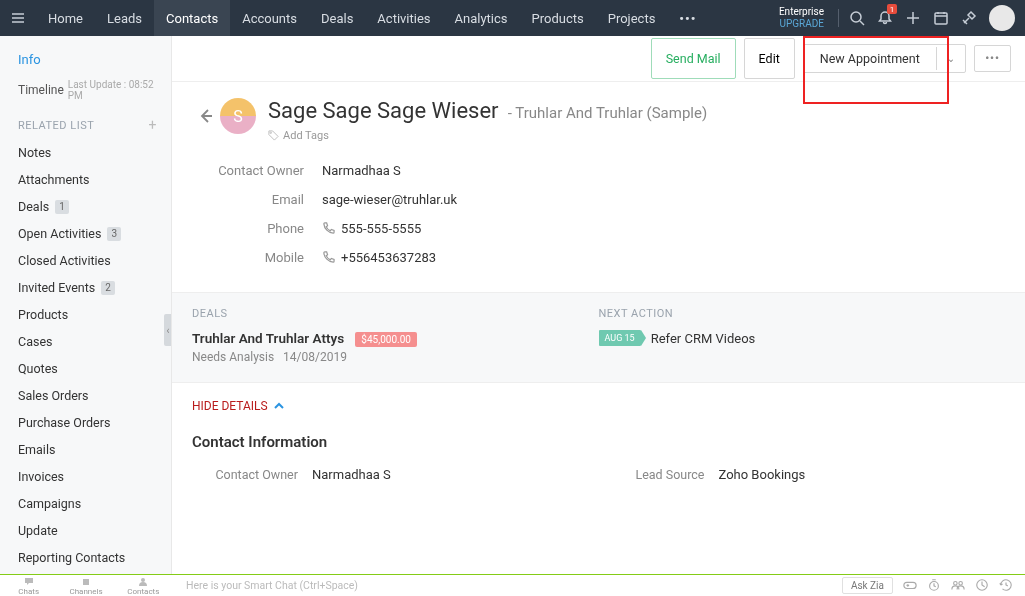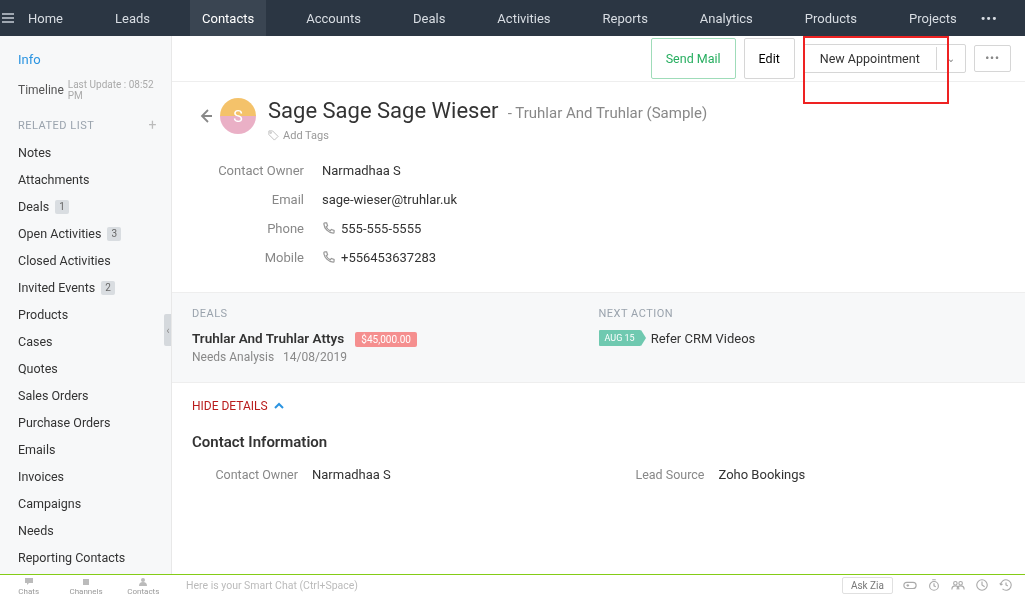--- a/index.html
+++ b/index.html
@@ -1,20 +1,20 @@
 <!DOCTYPE html>
 <html><head>
 <meta charset="utf-8">
 <style>
 * { margin:0; padding:0; box-sizing:border-box; font-family:-apple-system,BlinkMacSystemFont,"Segoe UI",Roboto,sans-serif; }
 body { width:1025px; height:596px; overflow:hidden; background:#fff; font-size:13px; color:#333; }
 .topnav { height:36px; background:#2b3643; display:flex; align-items:center; color:#fff; position:relative; }
 .hamburger { width:36px; display:flex; align-items:center; justify-content:center; cursor:pointer; }
 .hamburger svg { width:16px; height:16px; }
-.nav-tabs { display:flex; height:100%; align-items:stretch;gap:28px; }
+.nav-tabs { display:flex; height:100%; align-items:stretch; }
 .nav-tab { padding:0 12px; display:flex; align-items:center; color:#d8dde3; cursor:pointer; font-size:13px; }
 .nav-tab.active { background:#3a4552; color:#fff; }
 .nav-more { padding:0 12px; display:flex; align-items:center; cursor:pointer;}
 .dots { letter-spacing:1px; font-weight:bold; color:#d8dde3; }
 .topright { margin-left:auto; display:flex; align-items:center; height:100%; padding-right:10px; }
 .enterprise { text-align:right; font-size:10px; line-height:12px; margin-right:10px; }
 .enterprise .upg { color:#5aa7d6;margin-left:39px; }
 .tr-icon { width:28px; display:flex; align-items:center; justify-content:center; cursor:pointer; height:100%; position:relative; }
 .tr-icon svg { width:16px; height:16px; stroke:#c6cdd6; fill:none; stroke-width:1.5; }
 .sep { width:1px; height:18px; background:#555f6d; margin:0 4px; }
@@ -91,21 +91,20 @@
         <path d="M2 4h12M2 8h12M2 12h12" stroke="#c6cdd6" stroke-width="1.5"></path>
       </svg>
   </div>
   <div class="nav-tabs" id="nav-tabs">
       <div class="nav-tab">Home</div>
       <div class="nav-tab">Leads</div>
       <div class="nav-tab active">Contacts</div>
       <div class="nav-tab">Accounts</div>
       <div class="nav-tab">Deals</div>
       <div class="nav-tab">Activities</div>
-      <div class="nav-tab">Reports</div>
       <div class="nav-tab">Analytics</div>
       <div class="nav-tab">Products</div>
       <div class="nav-tab">Projects</div>
     </div>
   <div class="nav-more">
       <span class="dots">•••</span>
     </div>
   <div class="topright">
     <div class="enterprise">
       <div>Enterprise</div>
@@ -196,21 +195,21 @@
           <div class="side-row">
             <span>Emails</span>
           </div>
           <div class="side-row">
             <span>Invoices</span>
           </div>
           <div class="side-row">
             <span>Campaigns</span>
           </div>
           <div class="side-row">
-            <span>Needs</span>
+            <span>Update</span>
           </div>
           <div class="side-row">
             <span>Reporting Contacts</span>
           </div>
         </div>
 
     </div>
     <div class="collapse-handle"></div>
   </div>
 

